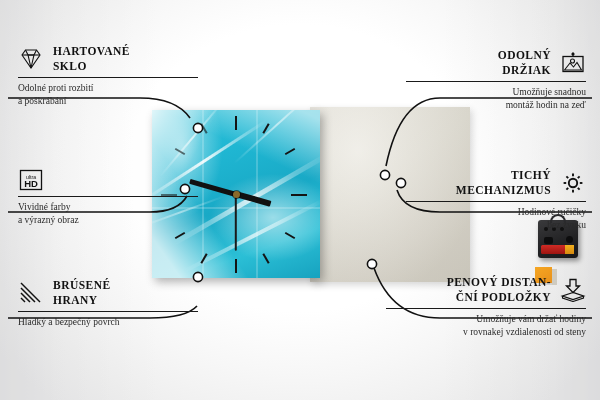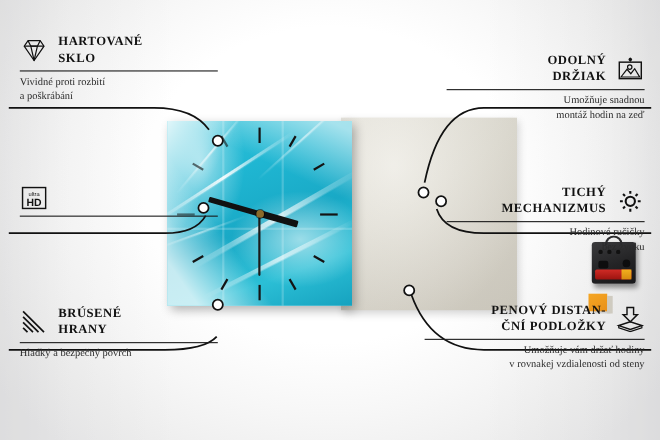--- a/index.html
+++ b/index.html
@@ -118,21 +118,21 @@
     font-size:11.5px; font-weight:700; letter-spacing:.04em;
     line-height:1.28; color:#111; text-transform:uppercase;
     font-family:"Liberation Serif", serif;
   }
   .f-rule { height:1px; background:#1a1a1a; margin:4px 0 4px; width:100%; }
   .f-desc {
     font-size:9.5px; line-height:1.32; color:#2a2a2a;
     font-family:"Liberation Serif", serif;
   }
 
-  .f1 { top:31px; }
+  .f1 { top:44px; }
   .f2 { top:168px; }
   .f3 { top:278px; }
   .f4 { top:48px; }
   .f5 { top:168px; }
   .f6 { top:275px; }
 </style>
 </head>
 <body>
 
 <div id="stage">
@@ -213,34 +213,38 @@
             <path d="M10 8 L16 8"></path>
         </g>
       </svg>
       <div class="f-title">
         <span>HARTOVANÉ</span><br>
         <span>SKLO</span>
       </div>
     </div>
     <div class="f-rule"></div>
     <div class="f-desc">
-      <span>Vividné proti rozbití</span><br>
+      <span>Odolné proti rozbití</span><br>
       <span>a poškrábání</span>
     </div>
   </div>
 
   <div class="feature left f2">
     <div class="f-head">
       <svg class="f-icon" viewBox="0 0 26 24">
         <rect x="2.5" y="2.5" width="21" height="19" fill="none" stroke="#111" stroke-width="1.3"></rect>
         <text x="13" y="10.5" text-anchor="middle" font-family="Liberation Sans, sans-serif" font-size="5.2" fill="#111">ultra</text>
         <text x="13" y="19" text-anchor="middle" font-family="Liberation Sans, sans-serif" font-size="9.5" font-weight="bold" fill="#111">HD</text>
       </svg>
     </div>
     <div class="f-rule"></div>
+    <div class="f-desc">
+      <span>Vividné farby</span><br>
+      <span>a výrazný obraz</span>
+    </div>
   </div>
 
   <div class="feature right f4">
     <div class="f-head">
       <svg class="f-icon" viewBox="0 0 26 24">
         <path d="M13 1.5 L13 5" stroke="#111" stroke-width="1.2"></path>
         <circle cx="13" cy="3" r="1.6" fill="#111"></circle>
         <rect x="3" y="5.5" width="20" height="15" fill="none" stroke="#111" stroke-width="1.3"></rect>
         <path d="M4.5 19 L10 12 L13.5 16 L17 11.5 L21.5 19 Z" fill="none" stroke="#111" stroke-width="1.1"></path>
         <circle cx="12.5" cy="10" r="2" fill="none" stroke="#111" stroke-width="1.1"></circle>

